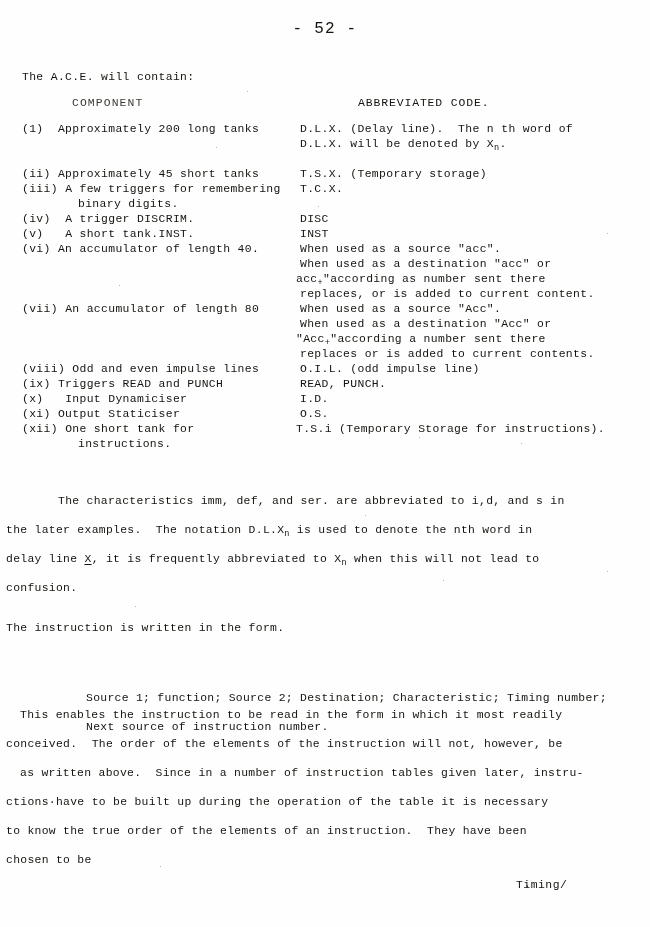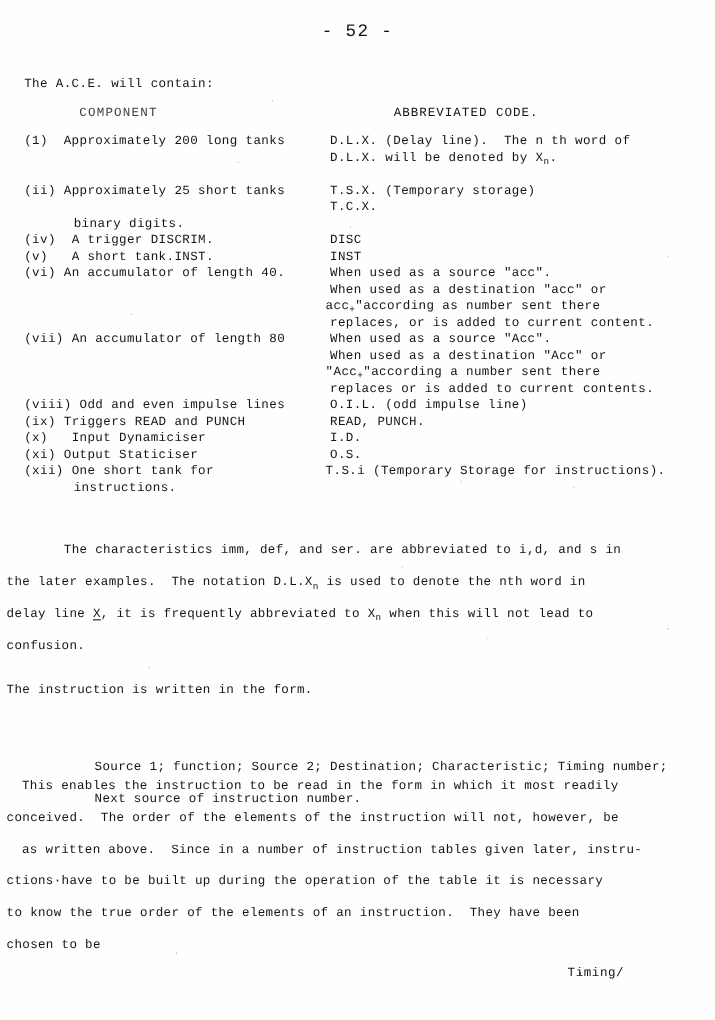--- a/index.html
+++ b/index.html
@@ -85,21 +85,21 @@
   .row {
     position: relative;
     height: 15px;
   }
   .row.gap { height: 15px; }
   .cell-left {
     position: absolute;
     left: 22px;
     top: 0;
   }
-  .cell-left.indent-text { left: 67px; }
+  .cell-left.indent-text { left: 78px; }
   .cell-right {
     position: absolute;
     left: 300px;
     top: 0;
   }
   .cell-right.hang { left: 296px; }
 
   
   .faint { color: #55554e; }
 
@@ -162,25 +162,26 @@
     <div class="row">
       <div class="cell-left tw">(1)  Approximately 200 long tanks</div>
       <div class="cell-right tw">D.L.X. (Delay line).  The n th word of</div>
     </div>
     <div class="row">
       <div class="cell-right tw"><span>D.L.X. will be denoted by X</span><sub>n</sub><span>.</span></div>
     </div>
     <div class="row gap"></div>
 
     <div class="row">
-      <div class="cell-left tw"><span>(ii)</span> <span>Approximately 25 short tanks</span></div>
+      <div class="cell-left tw"><span>(ii)</span> <span>Approximately 45 short tanks</span></div>
       <div class="cell-right tw">T.S.X. (Temporary storage)</div>
     </div>
 
     <div class="row">
+      <div class="cell-left tw"><span>(iii)</span> <span>A few triggers for remembering</span></div>
       <div class="cell-right tw">T.C.X.</div>
     </div>
     <div class="row">
       <div class="cell-left indent-text tw">binary digits.</div>
     </div>
 
     <div class="row">
       <div class="cell-left tw"><span>(iv)</span>  <span>A trigger DISCRIM.</span></div>
       <div class="cell-right tw">DISC</div>
     </div>

